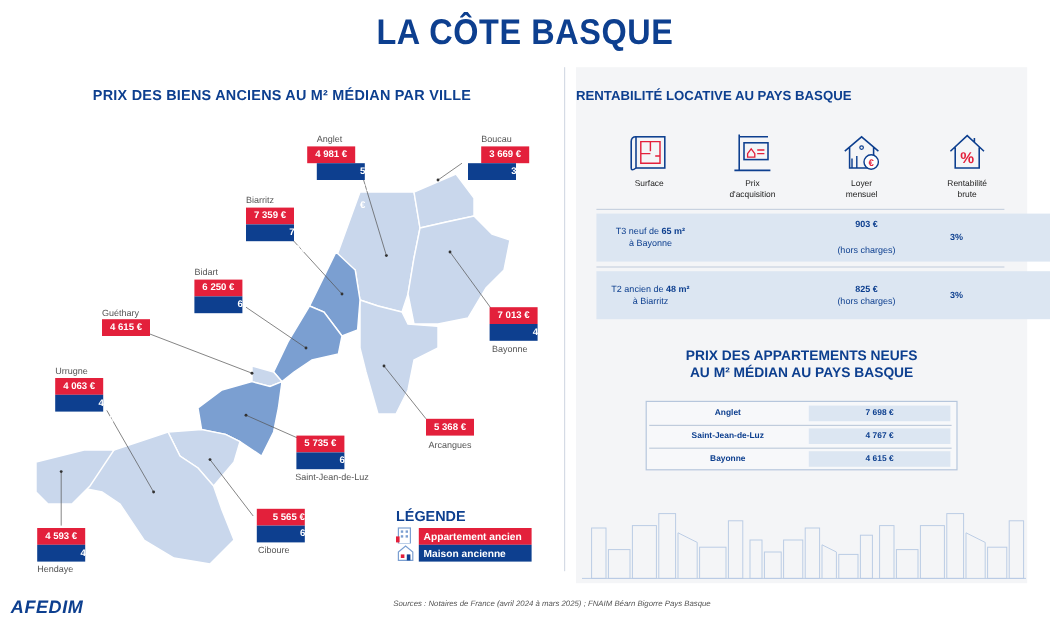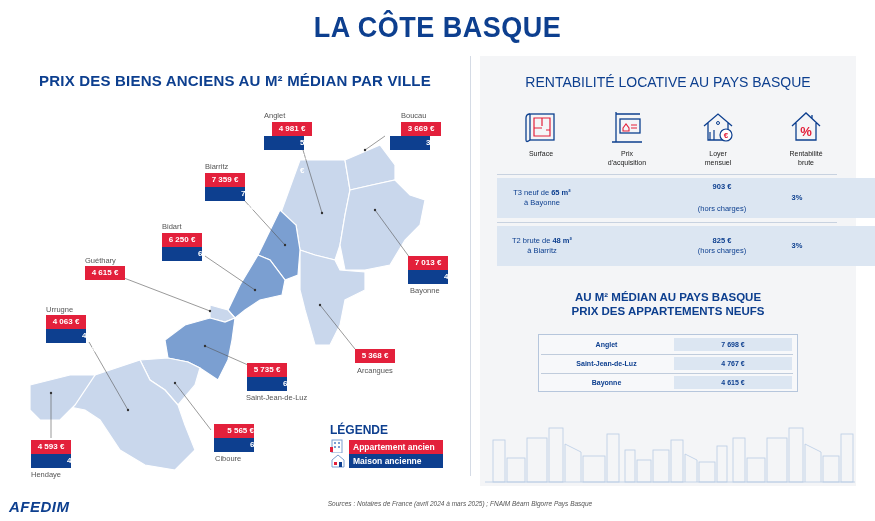--- a/index.html
+++ b/index.html
@@ -1,30 +1,30 @@
 <!DOCTYPE html>
 <html><head>
   <meta charset="utf-8">
   <style>
     * { box-sizing: border-box; margin: 0; padding: 0; }
     body { width: 875px; height: 521px; background: #ffffff; font-family: "Liberation Sans", sans-serif; position: relative; overflow: hidden; }
     .main-title { position: absolute; top: 12px; left: 0; width: 875px; text-align: center; font-family: "Liberation Sans", sans-serif; font-weight: bold; font-size: 27px; color: #0d3f8f; letter-spacing: 0.5px; transform: scaleY(1.1); }
     .divider { position: absolute; left: 470px; top: 56px; width: 1px; height: 420px; background: #d5dbe5; }
-    .left-title { position: absolute; top: 72px; left: 0; width: 470px; text-align: center; font-weight: bold; font-size: 15px; color: #0d3f8f; letter-spacing: 0.2px; }
+    .left-title { position: absolute; top: 72px; left: 0; width: 470px; text-align: center; font-weight: bold; font-size: 12px; color: #0d3f8f; letter-spacing: 0.2px; }
     .map { position: absolute; left: 0; top: 100px; width: 470px; height: 380px; }
     .map svg { position: absolute; left: 0; top: 0; }
     .label { position: absolute; font-size: 7.5px; color: #555; }
     .price { position: absolute; width: 40px; height: 14px; font-size: 8px; font-weight: bold; color: #fff; text-align: center; line-height: 14px; }
     .red { background: #e3203b; }
     .blue { background: #0d3f8f; padding-left: 36px; }
     .legend-title { position: absolute; left: 330px; top: 423px; font-weight: bold; font-size: 12px; color: #0d3f8f; }
     .legend-row { position: absolute; left: 349px; height: 14px; width: 94px; font-size: 8.5px; font-weight: bold; color: #fff; line-height: 14px; padding-left: 4px; }
     .legend-icon { position: absolute; left: 330px; width: 16px; height: 14px; }
     .right-panel { position: absolute; left: 480px; top: 56px; width: 376px; height: 430px; background: #f4f5f7; }
-    .right-title { position: absolute; top: 74px; left: 480px; width: 376px; text-align: center; font-weight: normal; font-size: 14px; color: #0d3f8f; }
+    .right-title { position: absolute; top: 74px; left: 480px; width: 376px; text-align: left; font-weight: bold; font-size: 11px; color: #0d3f8f; }
     .icon-col { position: absolute; top: 110px; width: 70px; text-align: center; }
     .icon-col svg { display: block; margin: 0 auto; }
     .icon-label { font-size: 7px; color: #222; margin-top: 5px; line-height: 9px; }
     .sep { position: absolute; left: 497px; width: 340px; height: 1px; background: #c8d2e0; }
     .row { position: absolute; left: 497px; width: 411px; height: 40px; background: #dce6f2; font-size: 7.5px; color: #0d3f8f; }
     .row .cell { position: absolute; top: 0; height: 40px; display: flex; flex-direction: column; align-items: center; justify-content: center; text-align: center; line-height: 10px; }
     .row .bold { font-weight: bold; }
     .sub-title { position: absolute; top: 290px; left: 480px; width: 376px; text-align: center; font-weight: bold; font-size: 11.5px; color: #0d3f8f; line-height: 14px; }
     .neuf-table { position: absolute; left: 538px; top: 334px; width: 260px; height: 58px; border: 1px solid #b6c6dc; background: #f7f8fa; }
     .neuf-row { position: absolute; left: 0; width: 258px; height: 19px; font-size: 7px; font-weight: bold; color: #0d3f8f; }
@@ -92,21 +92,21 @@
       <circle cx="128" cy="410" r="1.2"></circle>
         <circle cx="320" cy="305" r="1.2"></circle>
         <circle cx="205" cy="346" r="1.2"></circle>
       <circle cx="175" cy="383" r="1.2"></circle>
         <circle cx="51" cy="393" r="1.2"></circle>
     </g>
   </svg>
 </div>
 
 <div class="label" style="left:264px;top:111px;">Anglet</div>
-<div class="price red" style="left:272px;top:122px;">4 981 €</div>
+<div class="price red" style="left:256px;top:122px;">4 981 €</div>
 <div class="price blue" style="left:264px;top:136px;">5 777 €</div>
 
 <div class="label" style="left:401px;top:111px;">Boucau</div>
 <div class="price red" style="left:401px;top:122px;">3 669 €</div>
 <div class="price blue" style="left:390px;top:136px;">3 465 €</div>
 
 <div class="label" style="left:205px;top:162px;">Biarritz</div>
 <div class="price red" style="left:205px;top:173px;">7 359 €</div>
 <div class="price blue" style="left:205px;top:187px;text-align:center;">7 994 €</div>
 
@@ -207,33 +207,33 @@
     <div class="bold">903 €</div>
     <div>(hors charges)</div>
   </div>
   <div class="cell bold" style="left:270px;width:60px;">3%</div>
 </div>
 
 <div class="sep" style="top:222px;"></div>
 
 <div class="row" style="top:226px;">
   <div class="cell" style="left:0;width:90px;">
-    <div><span>T2 brute de</span> <span class="bold">48 m²</span></div>
+    <div><span>T2 ancien de</span> <span class="bold">48 m²</span></div>
     <div>à Biarritz</div>
   </div>
   <div class="cell" style="left:185px;width:80px;">
     <div class="bold">825 €</div>
     <div>(hors charges)</div>
   </div>
   <div class="cell bold" style="left:270px;width:60px;">3%</div>
 </div>
 
 <div class="sub-title">
+  <div>PRIX DES APPARTEMENTS NEUFS</div>
   <div>AU M² MÉDIAN AU PAYS BASQUE</div>
-  <div>PRIX DES APPARTEMENTS NEUFS</div>
 </div>
 
 <div class="neuf-table">
   <div class="neuf-row" style="top:0;">
     <div class="city">Anglet</div>
     <div class="val">7 698 €</div>
   </div>
   <div class="neuf-sep" style="top:19px;"></div>
   <div class="neuf-row" style="top:19px;">
     <div class="city">Saint-Jean-de-Luz</div>

